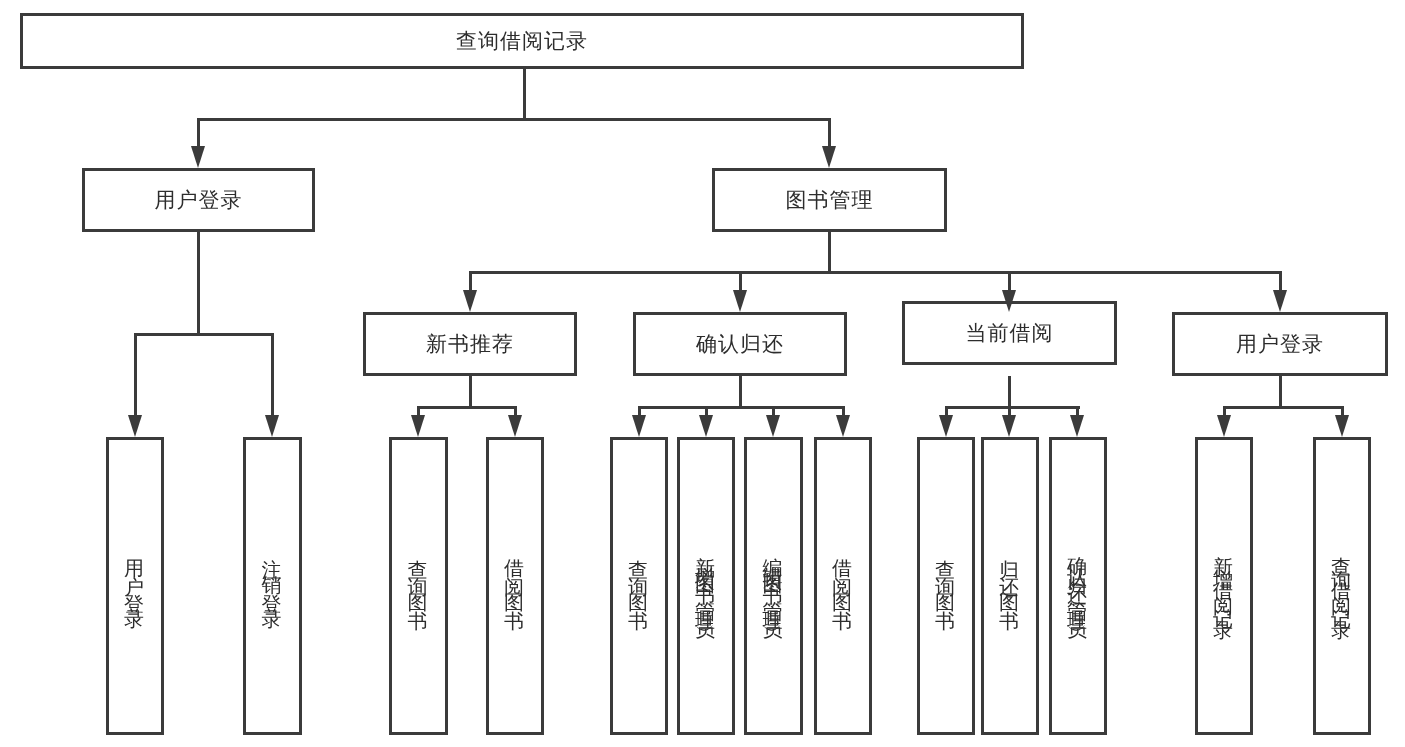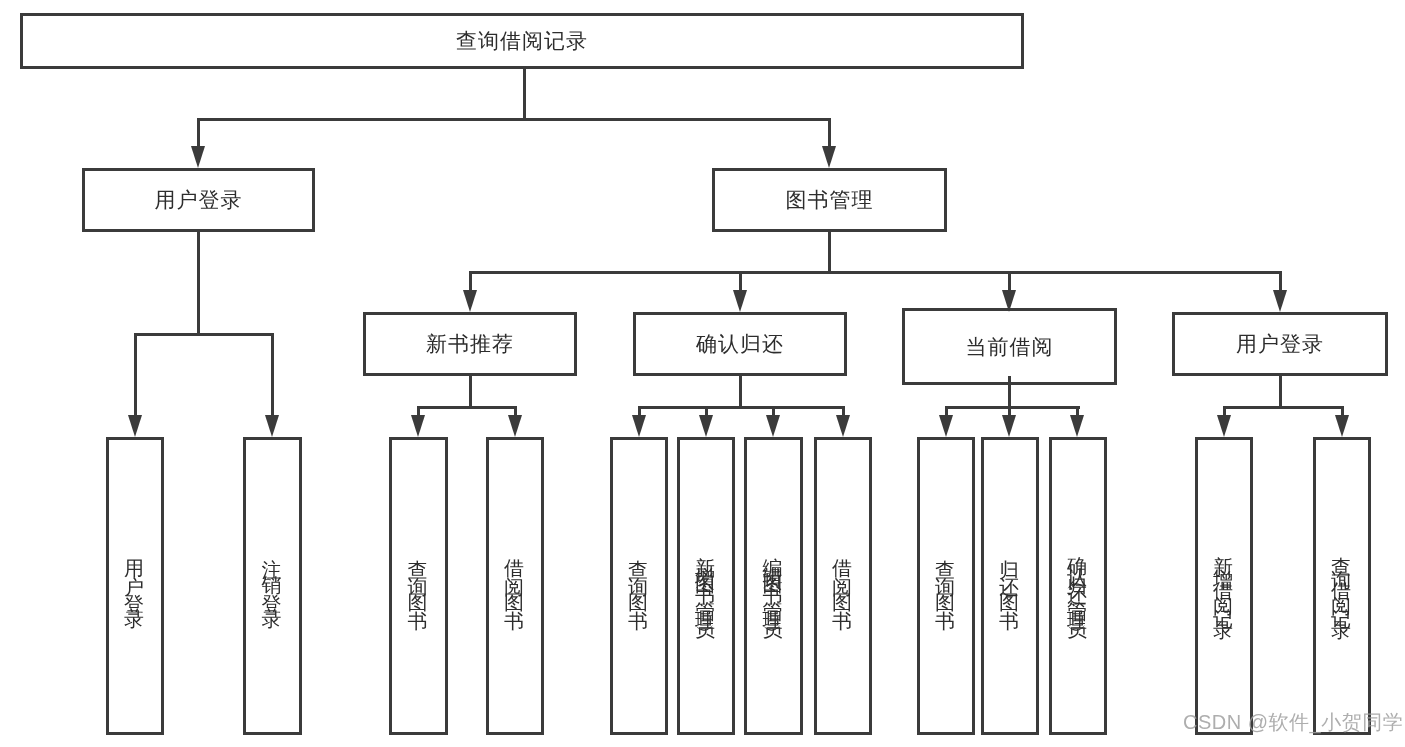--- a/index.html
+++ b/index.html
@@ -56,21 +56,21 @@
   </div>
 
   <div class="box" style="left:712px;top:168px;width:235px;height:64px">
     <span>图书管理</span>
   </div>
 
   <div class="box" style="left:633px;top:312px;width:214px;height:64px">
     <span>确认归还</span>
   </div>
 
-  <div class="box" style="left:902px;top:308px;width:215px;height:77px">
+  <div class="box" style="left:902px;top:301px;width:215px;height:64px">
     <span>当前借阅</span>
   </div>
 
   <div class="box" style="left:1172px;top:312px;width:216px;height:64px">
     <span>用户登录</span>
   </div>
 
   <div class="box leaf" style="left:106px;top:437px;width:58px;height:298px">
     <span class="vtext len4">用户登录</span>
   </div>
@@ -175,15 +175,14 @@
   <div class="vline" style="left:1076px;top:409px;height:10px"></div>
   <div class="ahead" style="left:1070px;top:415px"></div>
 
   <div class="vline" style="left:1279px;top:376px;height:33px"></div>
   <div class="hline" style="left:1223px;top:406px;width:121px"></div>
   <div class="vline" style="left:1223px;top:409px;height:10px"></div>
   <div class="ahead" style="left:1217px;top:415px"></div>
   <div class="vline" style="left:1341px;top:409px;height:10px"></div>
   <div class="ahead" style="left:1335px;top:415px"></div>
 
-  <div class="watermark">CSDN @软件_小贺同学</div>
 
 </div>
 
 </body></html>

